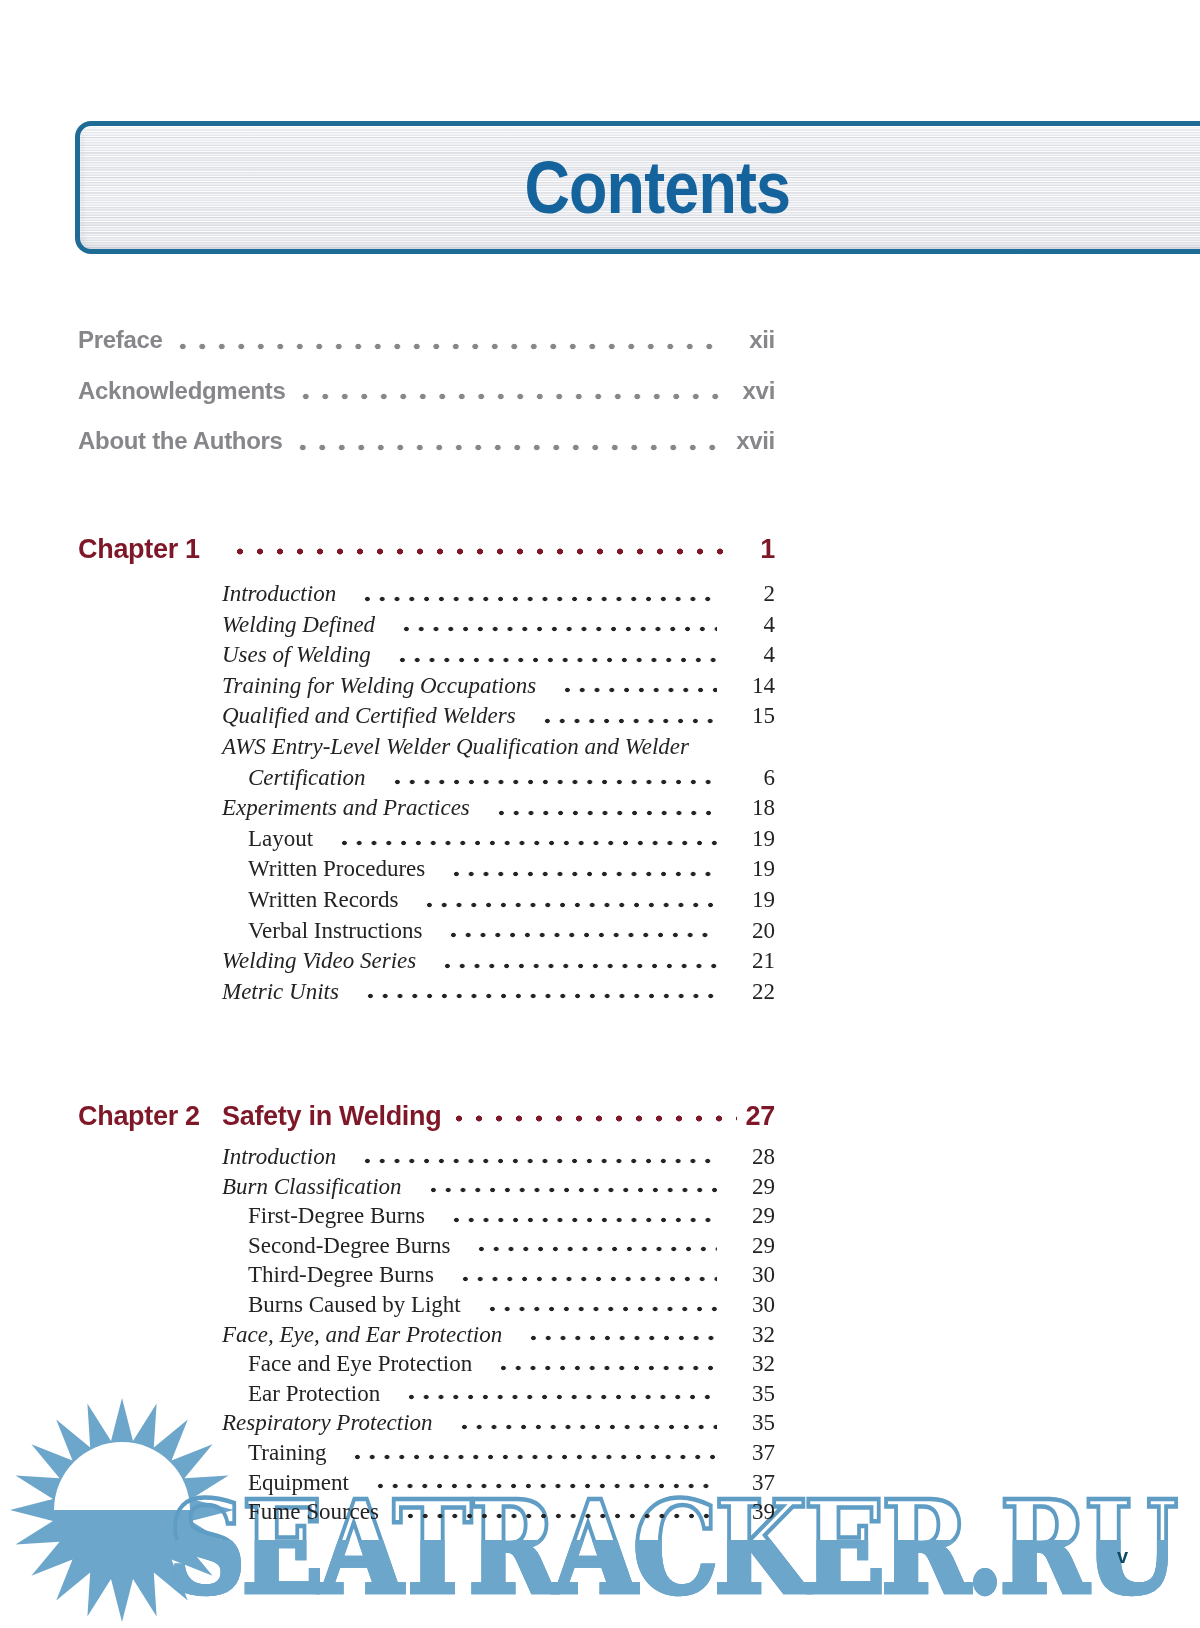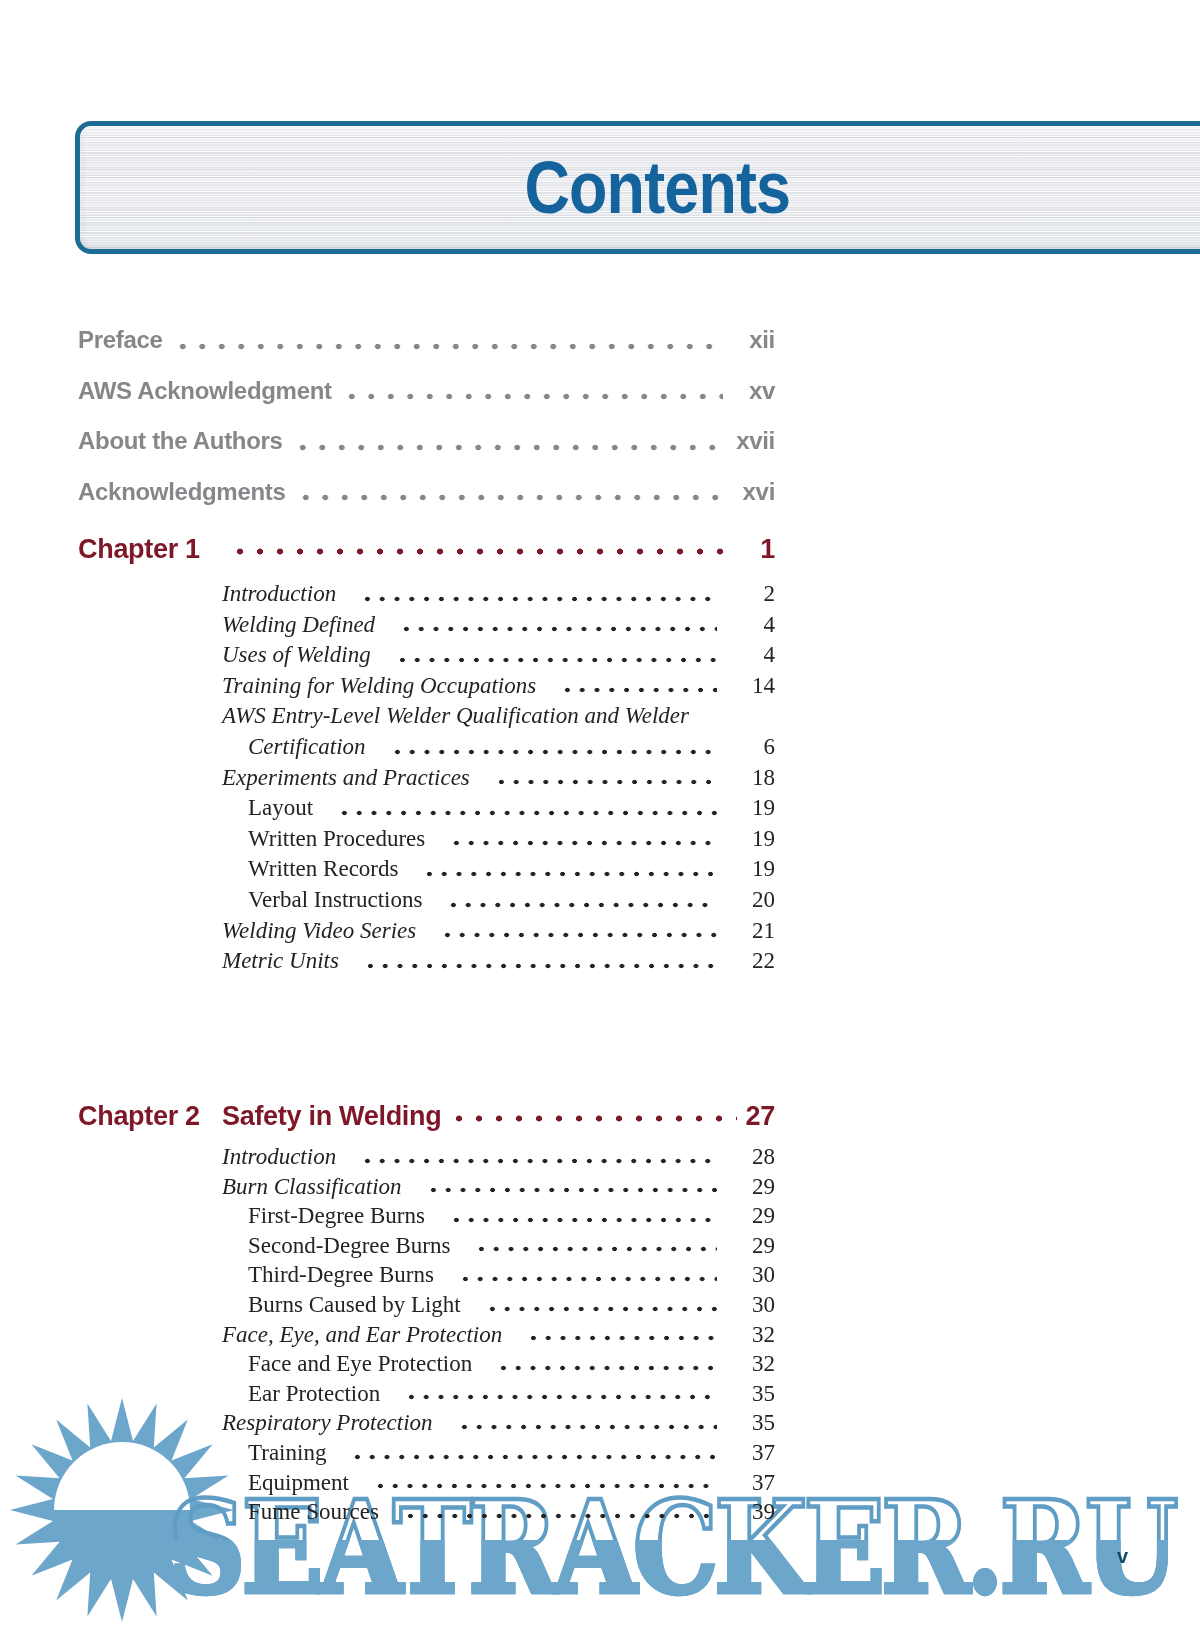--- a/index.html
+++ b/index.html
@@ -102,33 +102,28 @@
     <div class="banner-title">Contents</div>
   </div>
 
   <div id="front-matter">
       <div class="row fm-row">
         <span class="t">Preface</span>
         <span class="leader"></span>
         <span class="pg">xii</span>
       </div>
       <div class="row fm-row">
-        <span class="t">AWS Acknowledgment</span>
-        <span class="leader"></span>
-        <span class="pg">xv</span>
+        <span class="t">Acknowledgments</span>
+        <span class="leader"></span>
+        <span class="pg">xvi</span>
       </div>
       <div class="row fm-row">
         <span class="t">About the Authors</span>
         <span class="leader"></span>
         <span class="pg">xvii</span>
-      </div>
-      <div class="row fm-row">
-        <span class="t">Acknowledgments</span>
-        <span class="leader"></span>
-        <span class="pg">xvi</span>
       </div>
     </div>
 
   <div id="chapter-0" class="chapter">
       <div class="row ch-head">
         <span class="ch-label">Chapter 1</span>
         <span class="leader"></span>
         <span class="pg">1</span>
       </div>
       <div class="ch-entries">
@@ -144,20 +139,25 @@
         </div>
         <div class="row erow main">
           <span class="t">Uses of Welding</span>
           <span class="leader"></span>
           <span class="pg">4</span>
         </div>
         <div class="row erow main">
           <span class="t">Training for Welding Occupations</span>
           <span class="leader"></span>
           <span class="pg">14</span>
+        </div>
+        <div class="row erow main">
+          <span class="t">Qualified and Certified Welders</span>
+          <span class="leader"></span>
+          <span class="pg">15</span>
         </div>
         <div class="row erow main">
           <span class="t">AWS Entry-Level Welder Qualification and Welder</span>
         </div>
         <div class="row erow cont">
           <span class="t">Certification</span>
           <span class="leader"></span>
           <span class="pg">6</span>
         </div>
         <div class="row erow main">

